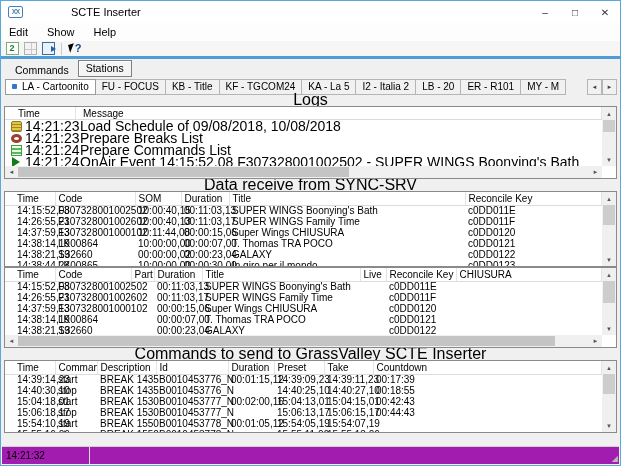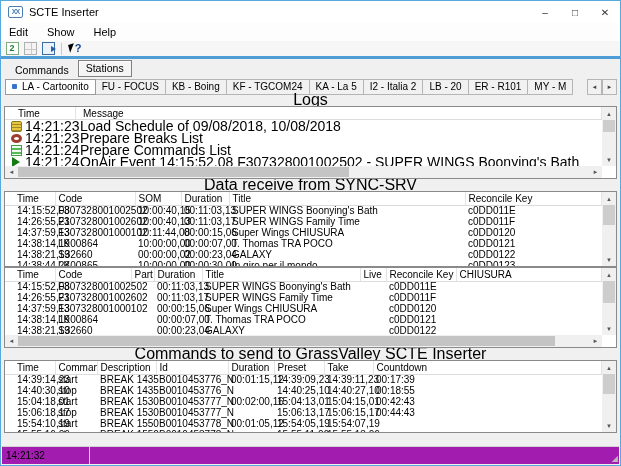--- a/index.html
+++ b/index.html
@@ -3,21 +3,21 @@
 <meta charset="utf-8">
 <style>
   * { box-sizing: border-box; margin: 0; padding: 0; }
   body { background:#d8d8d8; font-family:"Liberation Sans", sans-serif; }
   .window{
     width:621px;height:466px;position:relative;background:#f0f0f0;
     border:1px solid #57a8dc;overflow:hidden;
     font:11px "Liberation Sans", sans-serif;color:#000;
   }
   
-  .titlebar{height:22px;background:#fff;display:flex;align-items:center;}
+  .titlebar{height:22px;background:#fff;display:flex;align-items:center;gap:42px;}
   .app-icon{width:15px;height:12px;margin:0 6px 0 7px;border:1px solid #4a7fb5;border-radius:2px;
     color:#4a7fb5;font:bold 7px/10px "Liberation Sans",sans-serif;text-align:center;background:#fff;}
   .app-icon::before{content:"XX";letter-spacing:-1px;}
   .title-text{font-size:11px;}
   .winbtns{margin-left:auto;display:flex;height:100%;}
   .winbtn{width:30px;height:100%;display:flex;align-items:center;justify-content:center;
     color:#333;font-size:10px;}
   
   .menubar{height:18px;background:#fdfdfd;display:flex;align-items:center;padding-left:8px;gap:19px;}
   .menu-item{font-size:11px;}
@@ -172,21 +172,21 @@
       <div class="stab selected">
             <span class="bullet"></span>
             <span>LA - Cartoonito</span>
           </div>
           <div class="stab">
 
             <span>FU - FOCUS</span>
           </div>
           <div class="stab">
 
-            <span>KB - Boing</span>
+            <span>KB - Title</span>
           </div>
           <div class="stab">
 
             <span>KF - TGCOM24</span>
           </div>
           <div class="stab">
 
             <span>KA - La 5</span>
           </div>
           <div class="stab">

